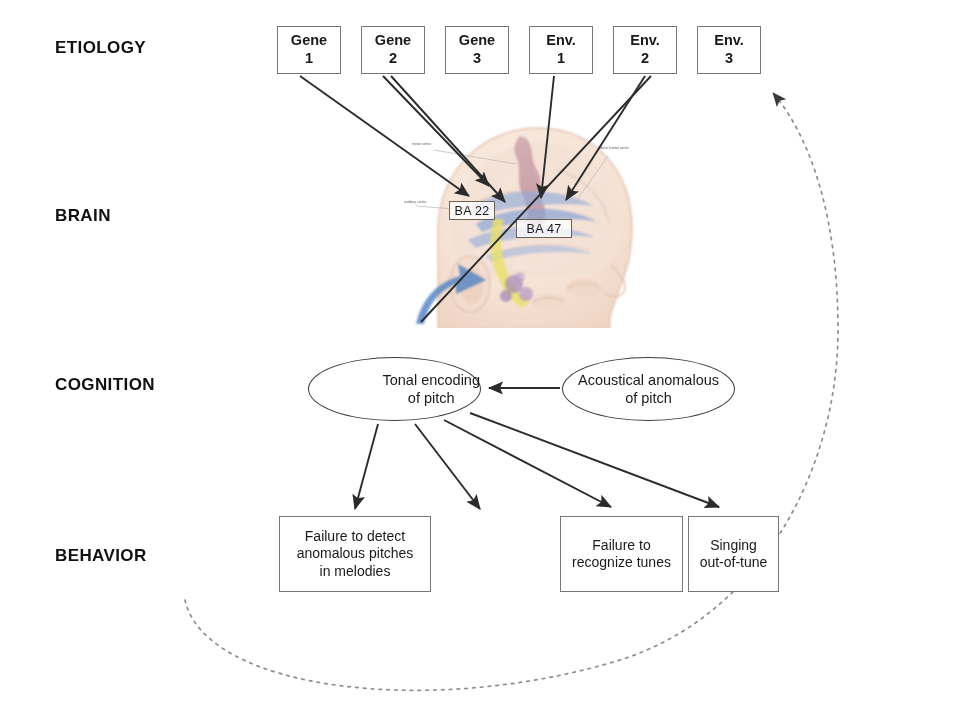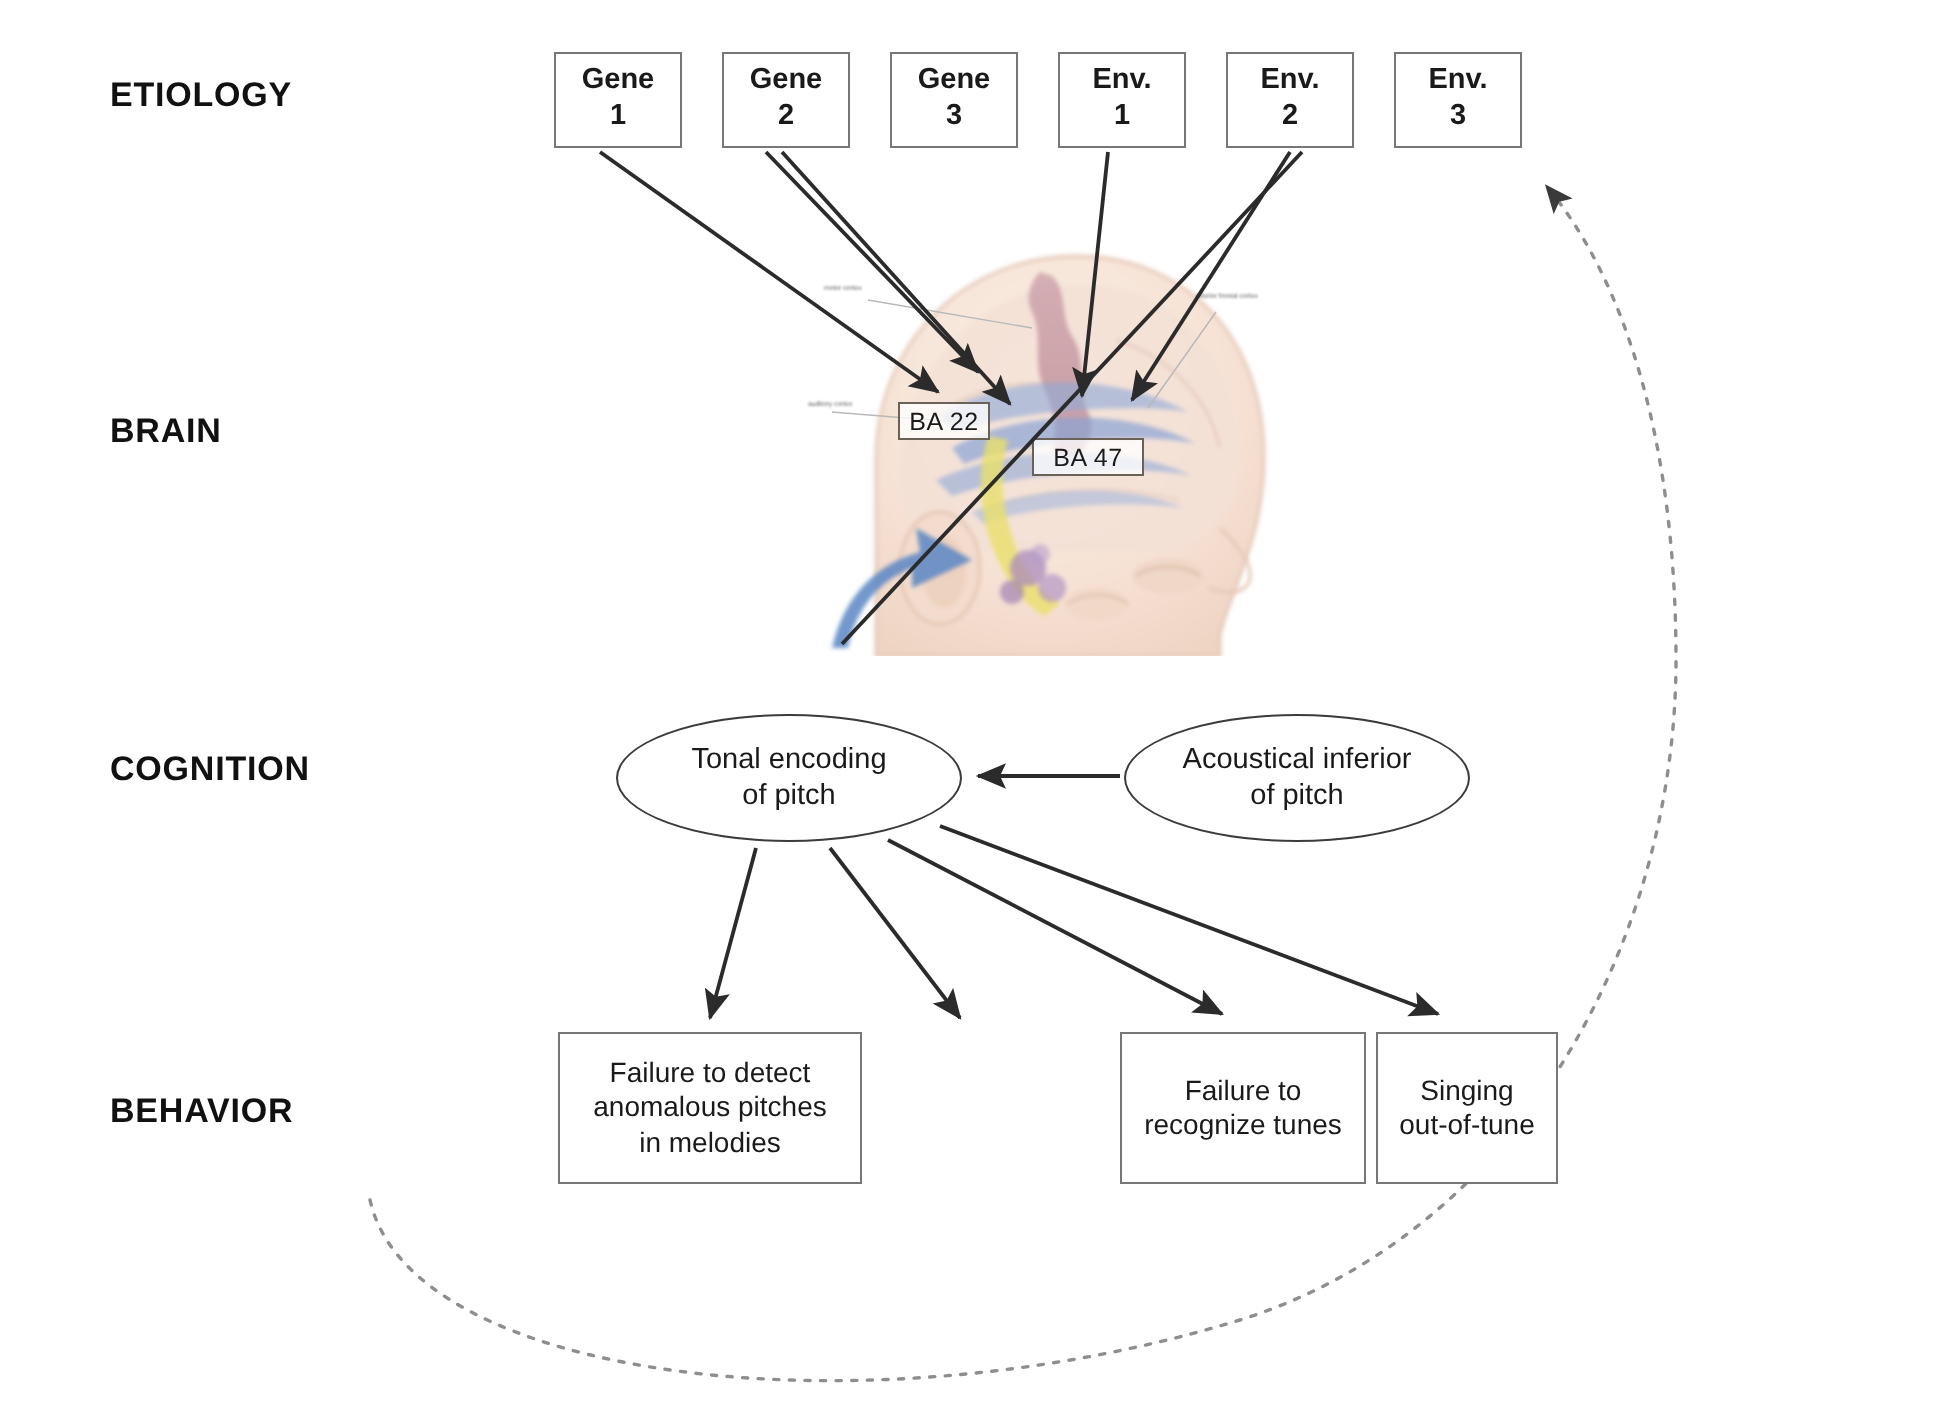--- a/index.html
+++ b/index.html
@@ -273,29 +273,29 @@
       <span>2</span>
     </span>
   </div>
   <div class="node-box etiology-box" style="left:697px; top:26px; width:64px; height:48px;">
     <span class="txt">
       <span>Env.</span><br>
       <span>3</span>
     </span>
   </div>
 
-  <div class="ellipse" style="left:308px; top:357px; width:173px; height:64px;">
+  <div class="ellipse" style="left:308px; top:357px; width:173px; height:64px;justify-content:flex-end;">
     <span class="txt">
       <span>Tonal encoding</span><br>
       <span>of pitch</span>
     </span>
   </div>
   <div class="ellipse" style="left:562px; top:357px; width:173px; height:64px;">
     <span class="txt">
-      <span>Acoustical inferior</span><br>
+      <span>Acoustical anomalous</span><br>
       <span>of pitch</span>
     </span>
   </div>
 
   <div class="node-box behavior-box" style="left:279px; top:516px; width:152px; height:76px;">
     <span class="txt">
       <span>Failure to detect</span><br>
       <span>anomalous pitches</span><br>
       <span>in melodies</span>
     </span>

